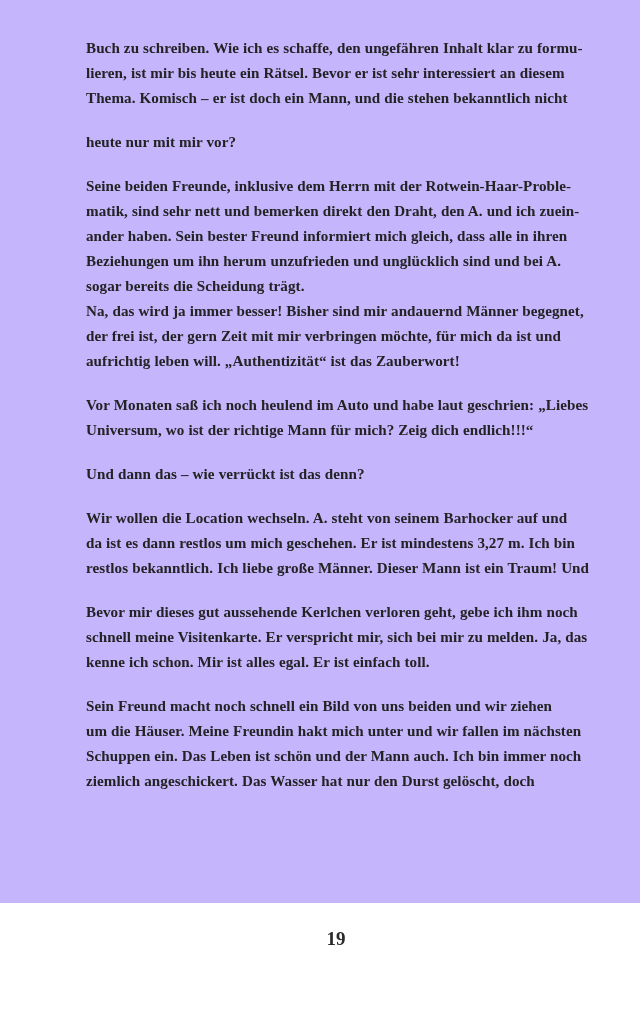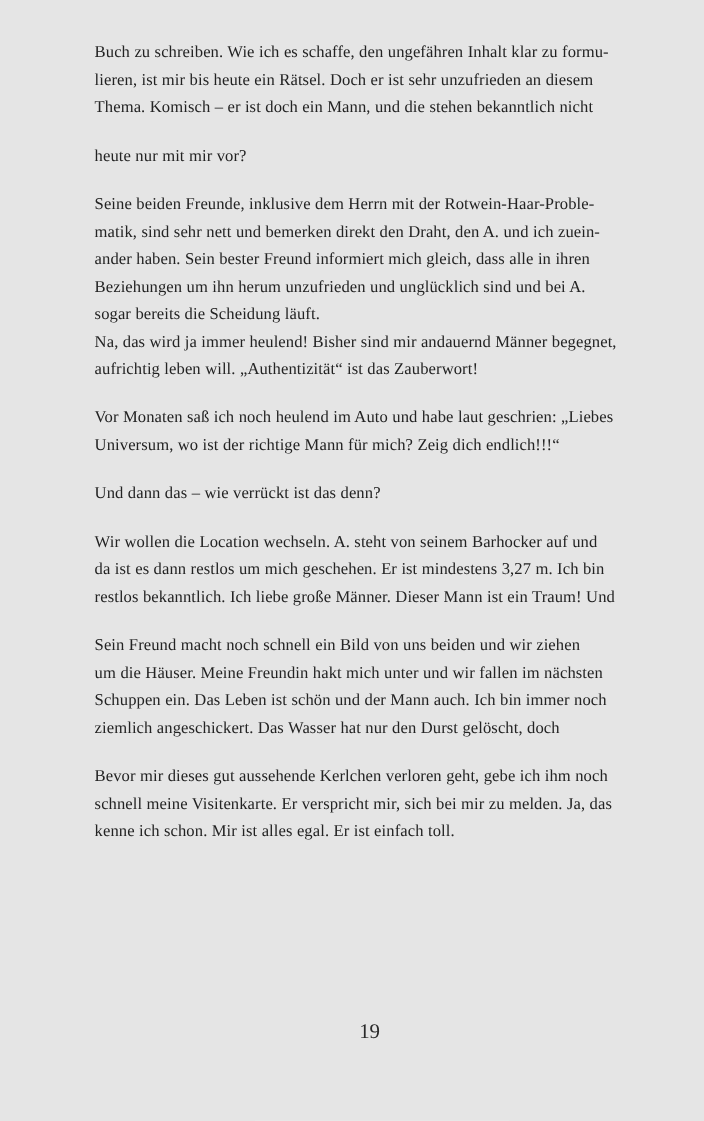--- a/index.html
+++ b/index.html
@@ -14,23 +14,24 @@
     font-family: "Liberation Serif", "DejaVu Serif", serif;
     color: #1b1b1b;
     overflow: hidden;
     position: relative;
     -webkit-font-smoothing: antialiased;
   }
 
   .page {
     position: relative;
     width: 640px;
-    height: 1019px;
+    height: 903px;
     box-sizing: border-box;
-    background: #e5e5e5;
+    background: #c4b5fd;
+    font-weight: bold;
   }
 
   .text-block {
     position: absolute;
     left: 86px;
     top: 36px;
     width: 512px;
   }
 
   .para {
@@ -66,63 +67,64 @@
 </style>
 </head>
 <body>
 
 <div class="page">
 
   <div class="text-block">
 
     <p class="para">
       <span class="line">Buch zu schreiben. Wie ich es schaffe, den ungefähren Inhalt klar zu formu-</span>
-      <span class="line">lieren, ist mir bis heute ein Rätsel. Doch er ist sehr unzufrieden an diesem</span>
+      <span class="line">lieren, ist mir bis heute ein Rätsel. Bevor er ist sehr interessiert an diesem</span>
       <span class="line">Thema. Komisch – er ist doch ein Mann, und die stehen bekanntlich nicht</span>
     </p>
 
     <p class="para">
       <span class="line">heute nur mit mir vor?</span>
     </p>
 
     <p class="para">
       <span class="line">Seine beiden Freunde, inklusive dem Herrn mit der Rotwein-Haar-Proble-</span>
       <span class="line">matik, sind sehr nett und bemerken direkt den Draht, den A. und ich zuein-</span>
       <span class="line">ander haben. Sein bester Freund informiert mich gleich, dass alle in ihren</span>
       <span class="line">Beziehungen um ihn herum unzufrieden und unglücklich sind und bei A.</span>
-      <span class="line">sogar bereits die Scheidung läuft.</span>
-      <span class="line">Na, das wird ja immer heulend! Bisher sind mir andauernd Männer begegnet,</span>
+      <span class="line">sogar bereits die Scheidung trägt.</span>
+      <span class="line">Na, das wird ja immer besser! Bisher sind mir andauernd Männer begegnet,</span>
+      <span class="line">der frei ist, der gern Zeit mit mir verbringen möchte, für mich da ist und</span>
       <span class="line">aufrichtig leben will. „Authentizität“ ist das Zauberwort!</span>
     </p>
 
     <p class="para">
       <span class="line">Vor Monaten saß ich noch heulend im Auto und habe laut geschrien: „Liebes</span>
       <span class="line">Universum, wo ist der richtige Mann für mich? Zeig dich endlich!!!“</span>
     </p>
 
     <p class="para">
       <span class="line">Und dann das – wie verrückt ist das denn?</span>
     </p>
 
     <p class="para">
       <span class="line">Wir wollen die Location wechseln. A. steht von seinem Barhocker auf und</span>
       <span class="line">da ist es dann restlos um mich geschehen. Er ist mindestens 3,27 m. Ich bin</span>
       <span class="line">restlos bekanntlich. Ich liebe große Männer. Dieser Mann ist ein Traum! Und</span>
     </p>
 
     <p class="para">
+      <span class="line">Bevor mir dieses gut aussehende Kerlchen verloren geht, gebe ich ihm noch</span>
+      <span class="line">schnell meine Visitenkarte. Er verspricht mir, sich bei mir zu melden. Ja, das</span>
+      <span class="line">kenne ich schon. Mir ist alles egal. Er ist einfach toll.</span>
+    </p>
+
+    <p class="para">
       <span class="line">Sein Freund macht noch schnell ein Bild von uns beiden und wir ziehen</span>
       <span class="line">um die Häuser. Meine Freundin hakt mich unter und wir fallen im nächsten</span>
       <span class="line">Schuppen ein. Das Leben ist schön und der Mann auch. Ich bin immer noch</span>
       <span class="line">ziemlich angeschickert. Das Wasser hat nur den Durst gelöscht, doch</span>
-    </p>
-
-    <p class="para">
-      <span class="line">Bevor mir dieses gut aussehende Kerlchen verloren geht, gebe ich ihm noch</span>
-      <span class="line">schnell meine Visitenkarte. Er verspricht mir, sich bei mir zu melden. Ja, das</span>
-      <span class="line">kenne ich schon. Mir ist alles egal. Er ist einfach toll.</span>
     </p>
 
   </div>
 
   <div class="page-number">19</div>
 
 </div>
 
 </body></html>

